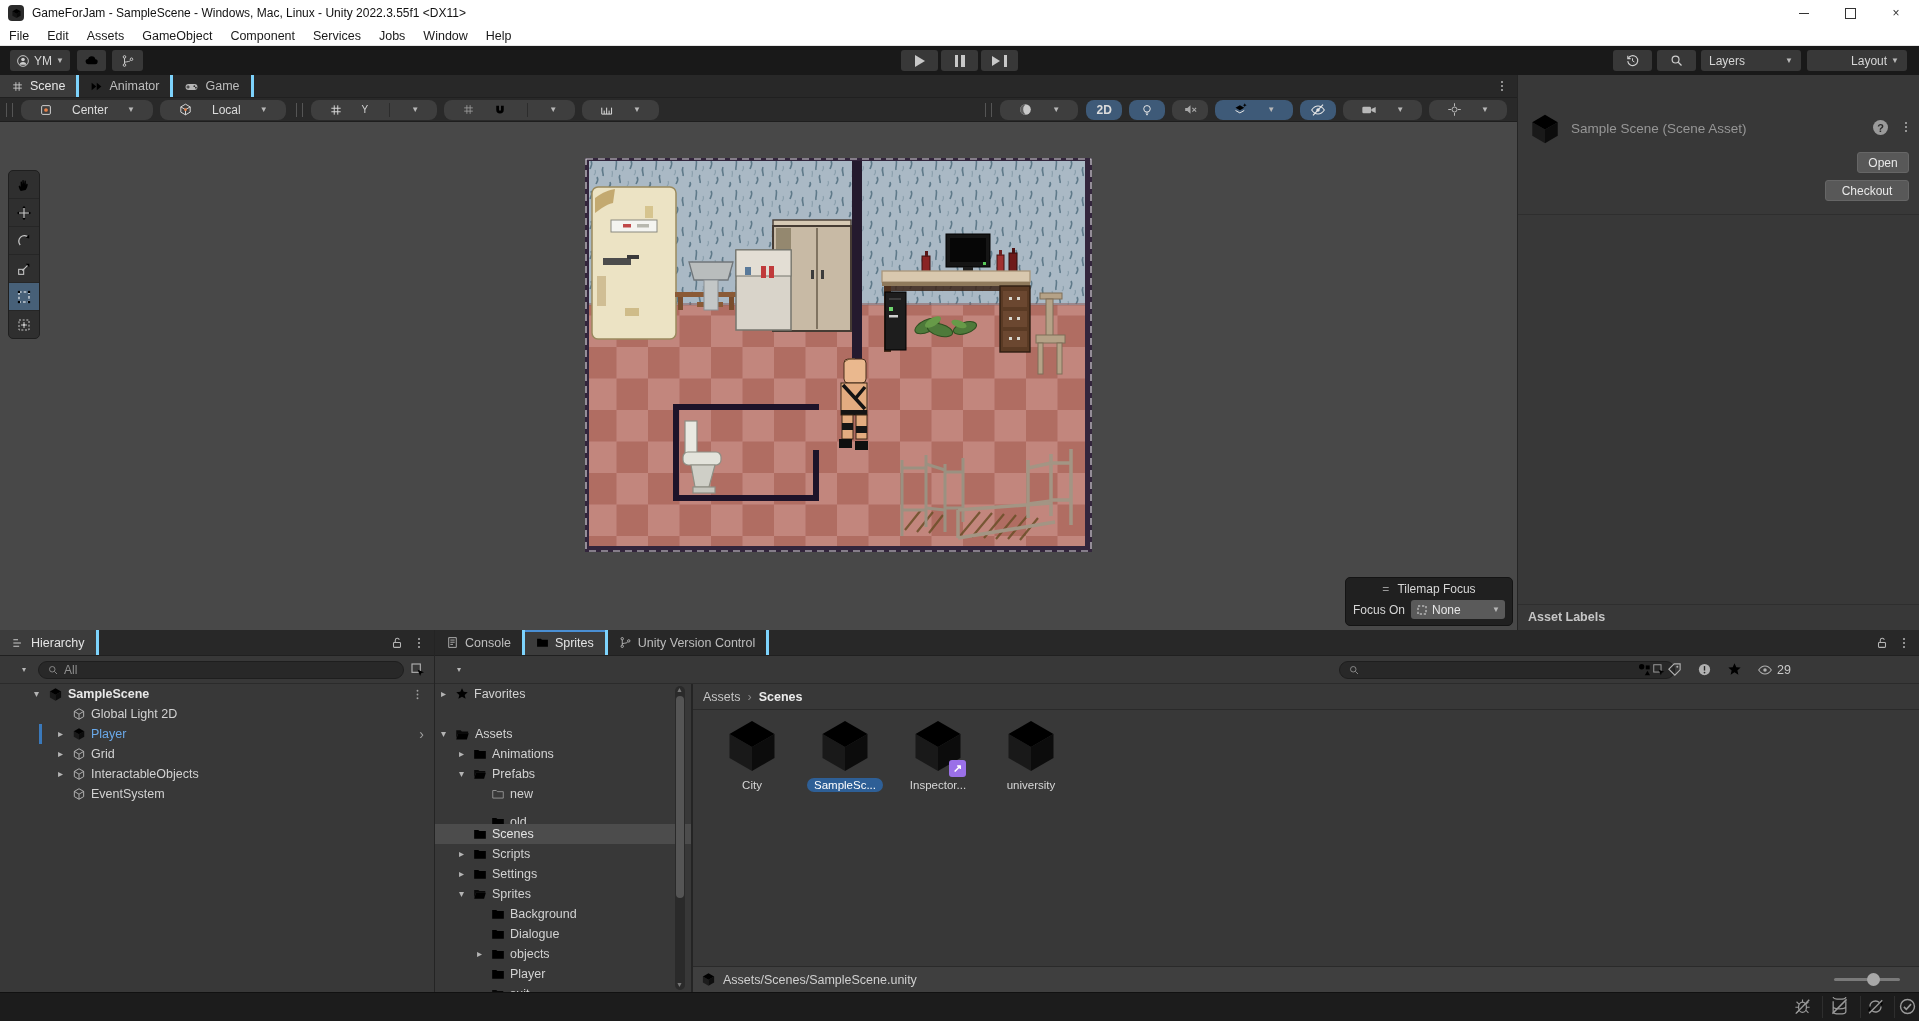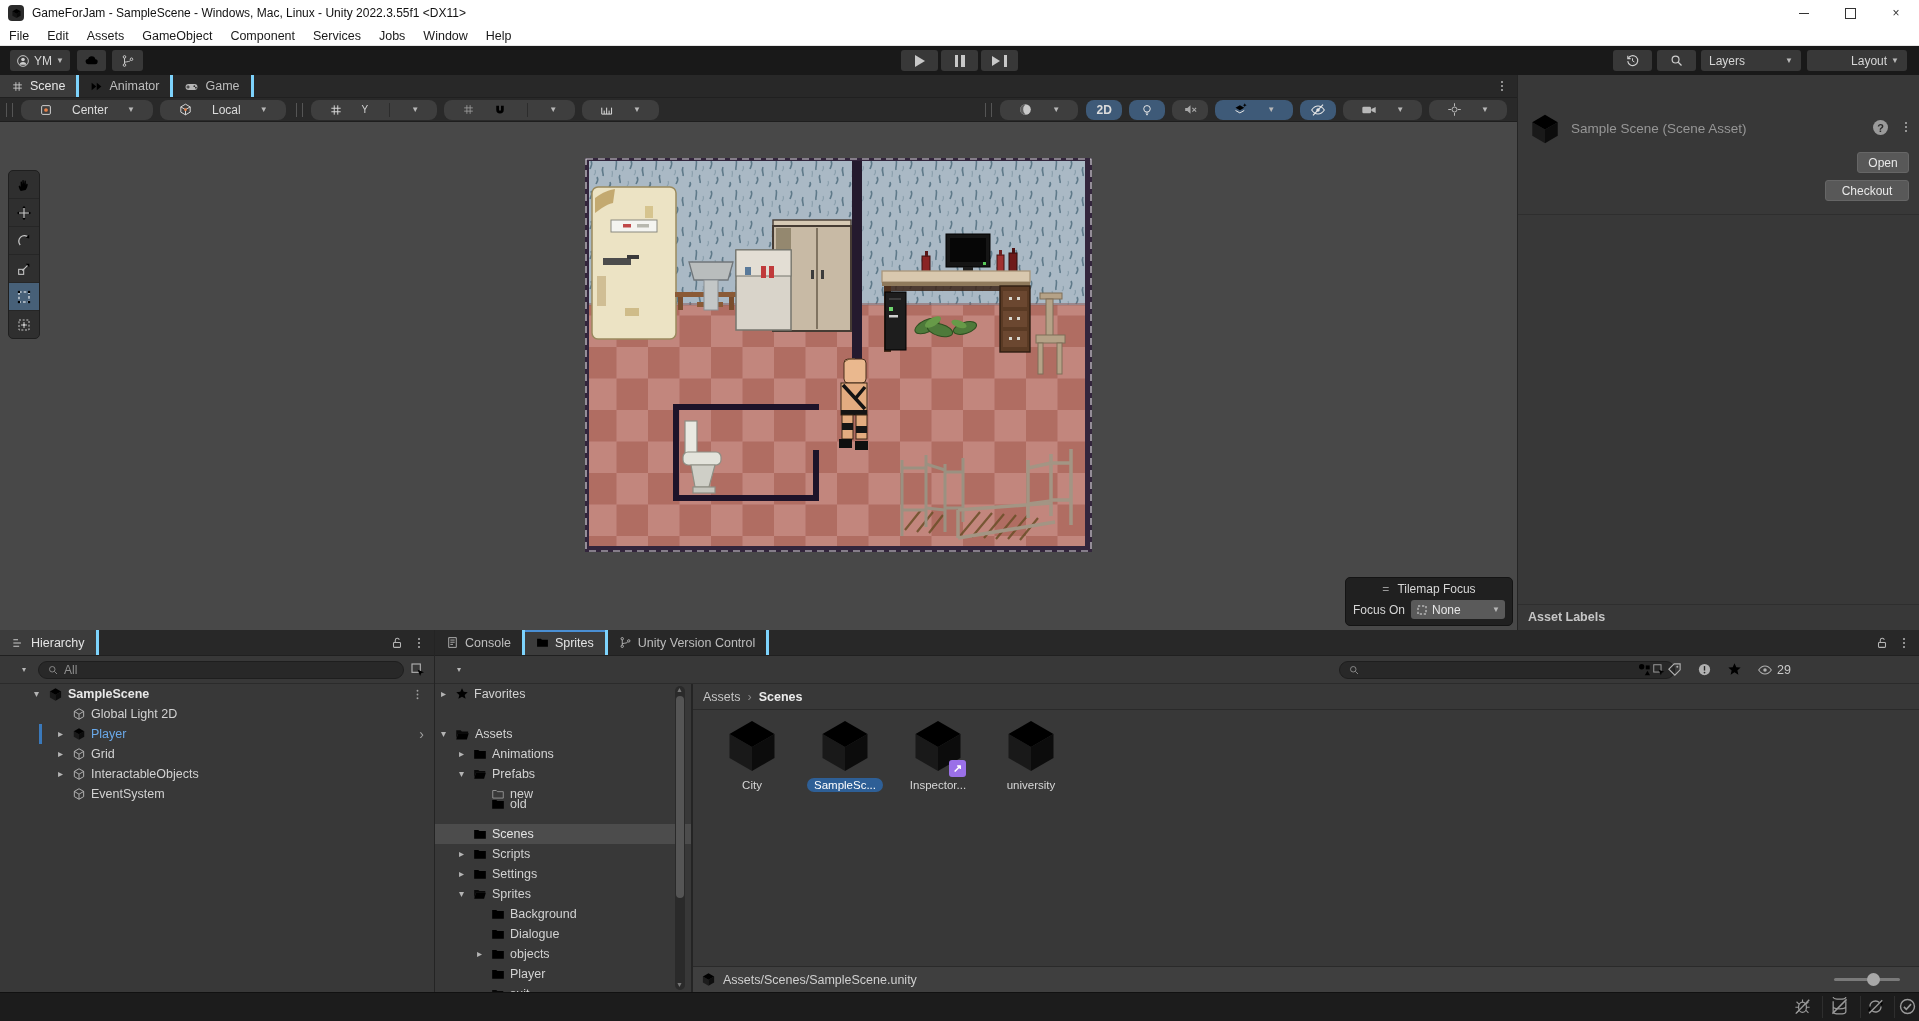--- a/index.html
+++ b/index.html
@@ -880,21 +880,21 @@
           </svg>
         <span>Prefabs</span>
       </div>
       <div class="trow" style="top:100px;left:0;width:256px;padding-left:38px">
         <span class="fold none">▸</span>
         <svg class="ic" width="14" height="14" style="color:#9a9a9a">
             <use href="#s-folderdash"></use>
           </svg>
         <span>new</span>
       </div>
-      <div class="trow" style="top:110px;left:0;width:256px;padding-left:38px">
+      <div class="trow" style="top:128px;left:0;width:256px;padding-left:38px">
         <span class="fold none">▸</span>
         <svg class="ic" width="14" height="14" style="color:#8f8f8f">
             <use href="#s-folder"></use>
           </svg>
         <span>old</span>
       </div>
       <div class="trow" style="top:140px;left:0;width:256px;padding-left:20px;background:#4c4c4c">
         <span class="fold none">▸</span>
         <svg class="ic" width="14" height="14" style="color:#9a9a9a">
             <use href="#s-folder"></use>

